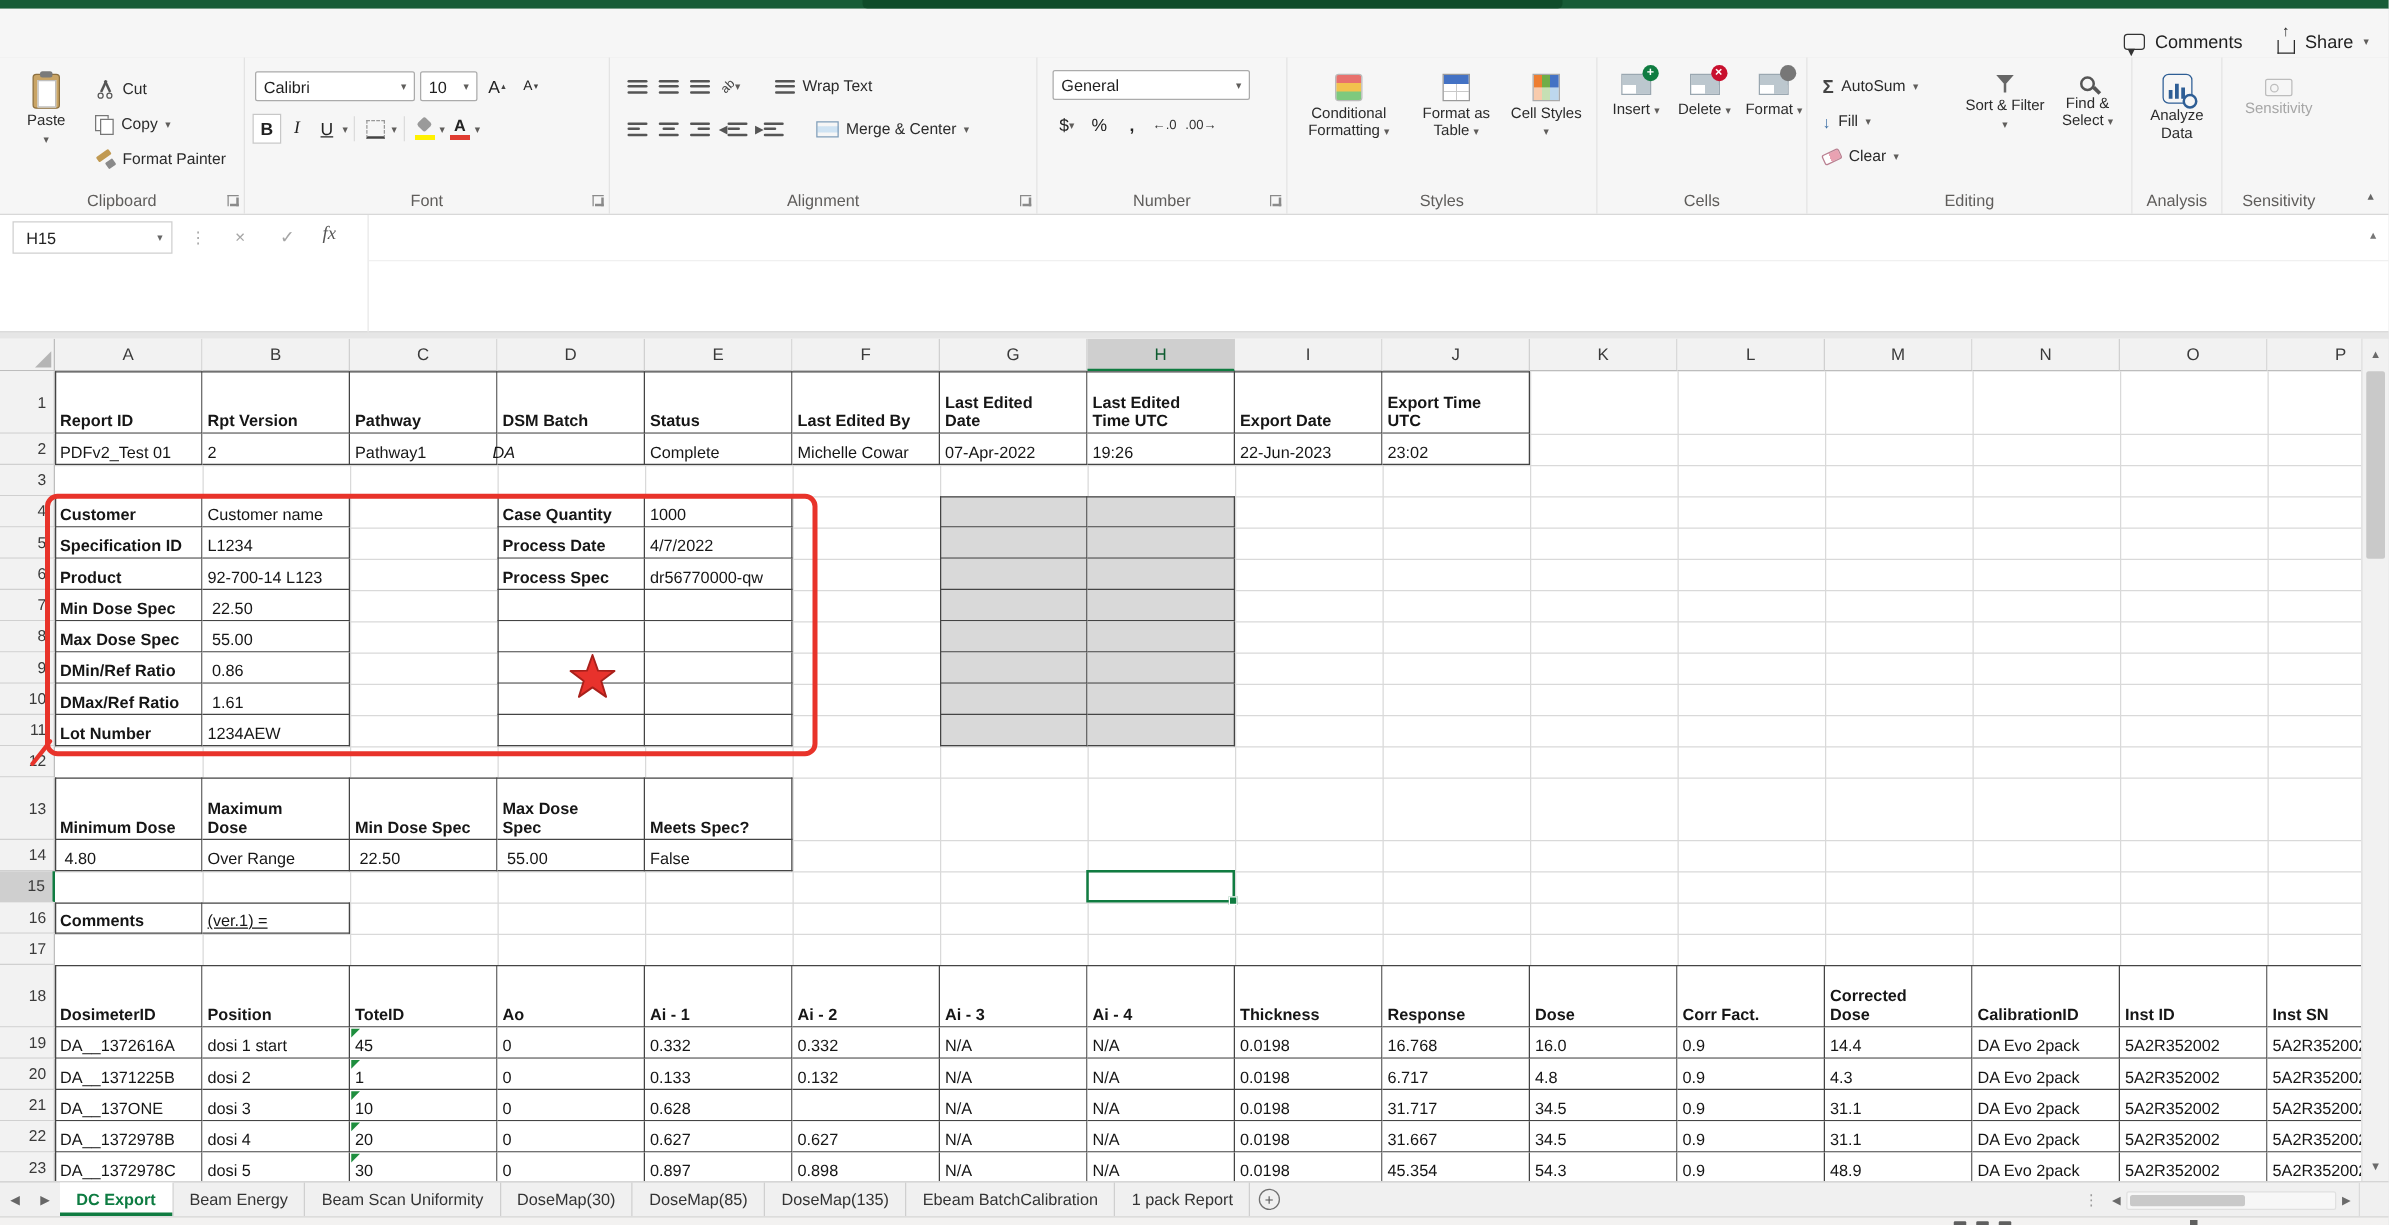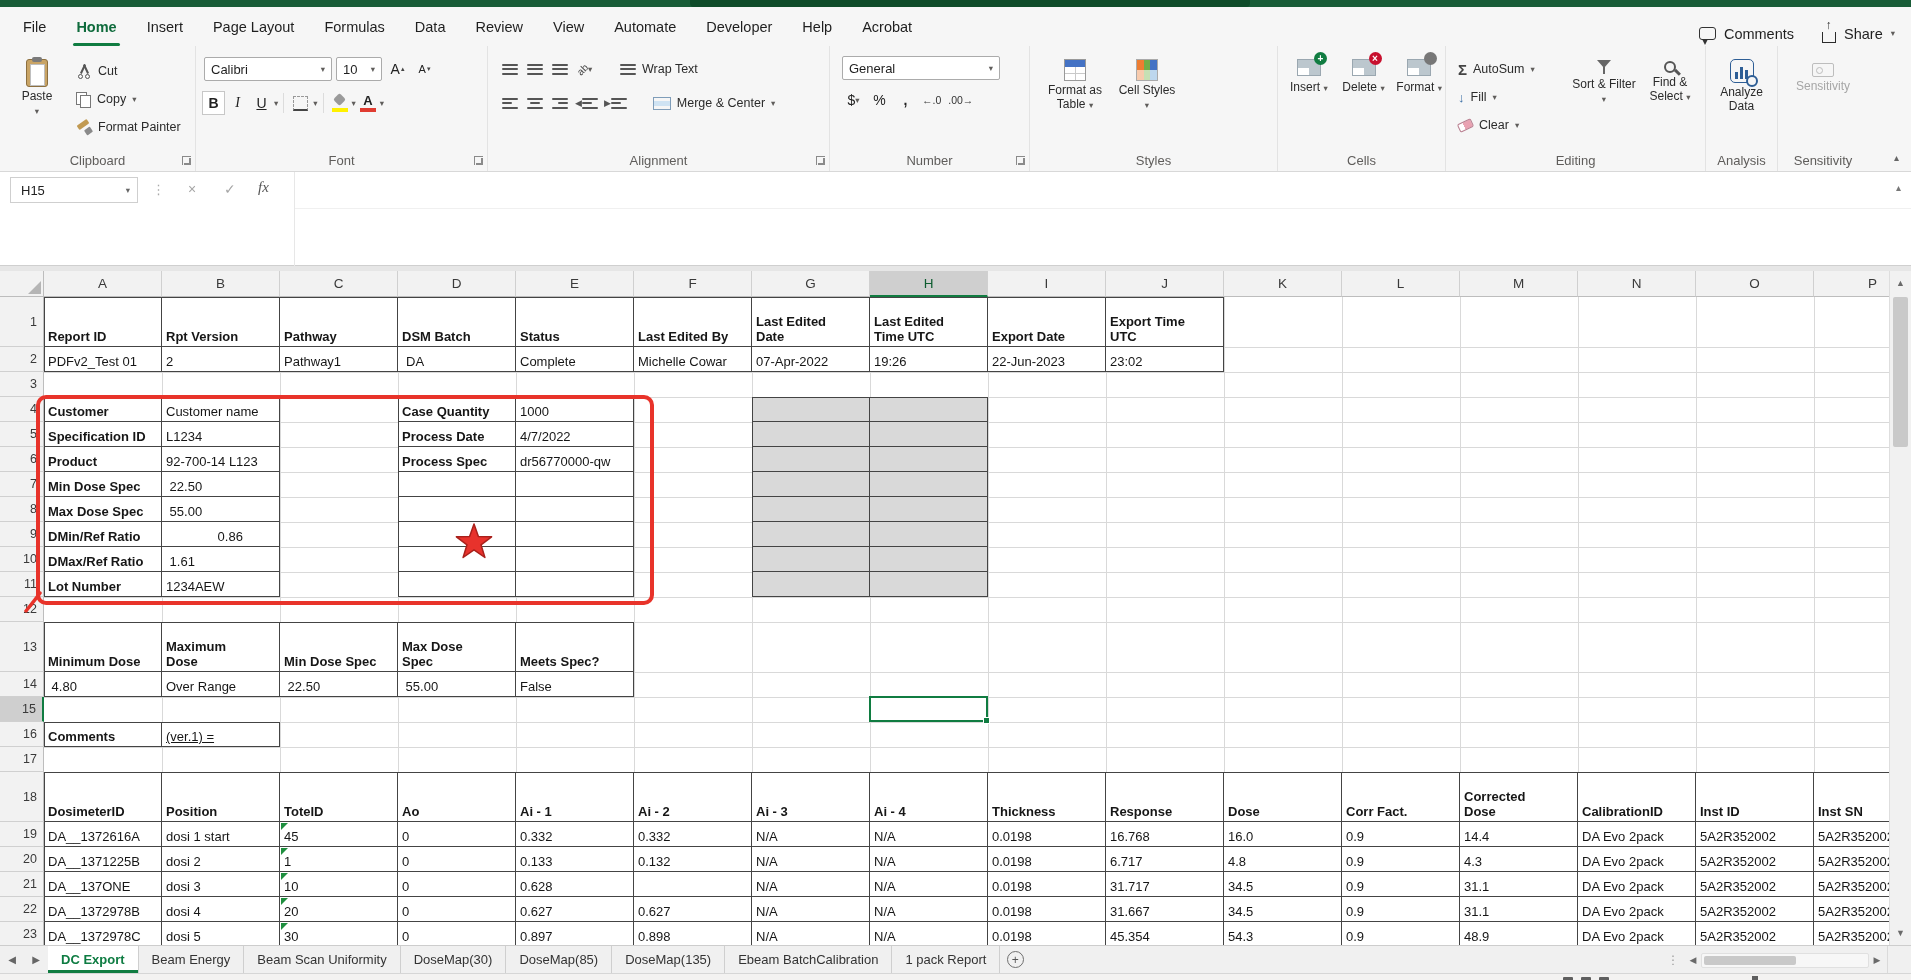--- a/index.html
+++ b/index.html
@@ -185,34 +185,20 @@
 </head>
 <body>
 
 <div id="app">
 
   <div id="title-strip">
     <div id="title-search"></div>
   </div>
 
   <div id="tab-row">
-    <div id="ribbon-tab-list">
-        <div class="rtab">File</div>
-        <div class="rtab rtab-active">Home</div>
-        <div class="rtab">Insert</div>
-        <div class="rtab">Page Layout</div>
-        <div class="rtab">Formulas</div>
-        <div class="rtab">Data</div>
-        <div class="rtab">Review</div>
-        <div class="rtab">View</div>
-        <div class="rtab">Automate</div>
-        <div class="rtab">Developer</div>
-        <div class="rtab">Help</div>
-        <div class="rtab">Acrobat</div>
-      </div>
     <div id="tabrow-right">
       <div class="trbtn">
         <span class="ic-comment"></span>
         <span>Comments</span>
       </div>
       <div class="trbtn">
         <span class="ic-share">
             <span class="sh-arrow">↑</span>
           </span>
         <span>Share</span>
@@ -393,20 +379,24 @@
         <div class="tg">%</div>
         <div class="tg" style="font-weight:700">,</div>
         <div class="tg dec">←.0</div>
         <div class="tg dec">.00→</div>
       </div>
       <span class="dl"></span>
       <div class="grp-label">Number</div>
     </div>
 
     <div class="grp" id="grp-styles">
+      <div class="bigbtn" style="width:86px">
+        <span class="ic-cf"></span>
+        <span class="lbl"><span>Conditional Formatting</span> <span class="chev">▾</span></span>
+      </div>
       <div class="bigbtn" style="width:78px">
         <span class="ic-ft"></span>
         <span class="lbl"><span>Format as Table</span> <span class="chev">▾</span></span>
       </div>
       <div class="bigbtn" style="width:58px">
         <span class="ic-cs"></span>
         <span class="lbl"><span>Cell Styles</span> <span class="chev">▾</span></span>
       </div>
       <div class="grp-label">Styles</div>
     </div>
@@ -773,21 +763,21 @@
       <div class="cell cell-bold cell-wrap" style="left: 752px; top: 26px; width: 118px; height: 50px;">Last Edited
 Date</div>
       <div class="cell cell-bold cell-wrap" style="left: 870px; top: 26px; width: 118px; height: 50px;">Last Edited
 Time UTC</div>
       <div class="cell cell-bold" style="left: 988px; top: 26px; width: 118px; height: 50px;">Export Date</div>
       <div class="cell cell-bold cell-wrap" style="left: 1106px; top: 26px; width: 118px; height: 50px;">Export Time
 UTC</div>
       <div class="cell" style="left: 44px; top: 76px; width: 118px; height: 25px;">PDFv2_Test 01</div>
       <div class="cell" style="left: 162px; top: 76px; width: 118px; height: 25px;">2</div>
       <div class="cell" style="left: 280px; top: 76px; width: 118px; height: 25px;">Pathway1</div>
-      <div class="cell" style="left: 402px; top: 76px; width: 118px; height: 25px;">DA</div>
+      <div class="cell" style="left: 390px; top: 76px; width: 118px; height: 25px; font-style: italic;">DA</div>
       <div class="cell" style="left: 516px; top: 76px; width: 118px; height: 25px;">Complete</div>
       <div class="cell" style="left: 634px; top: 76px; width: 118px; height: 25px;">Michelle Cowar</div>
       <div class="cell" style="left: 752px; top: 76px; width: 118px; height: 25px;">07-Apr-2022</div>
       <div class="cell" style="left: 870px; top: 76px; width: 118px; height: 25px;">19:26</div>
       <div class="cell" style="left: 988px; top: 76px; width: 118px; height: 25px;">22-Jun-2023</div>
       <div class="cell" style="left: 1106px; top: 76px; width: 118px; height: 25px;">23:02</div>
       <div class="cell cell-bold" style="left: 44px; top: 126px; width: 118px; height: 25px;">Customer</div>
       <div class="cell" style="left: 162px; top: 126px; width: 118px; height: 25px;">Customer name</div>
       <div class="cell cell-bold" style="left: 398px; top: 126px; width: 118px; height: 25px;">Case Quantity</div>
       <div class="cell" style="left: 516px; top: 126px; width: 118px; height: 25px;">1000</div>
@@ -797,21 +787,21 @@
       <div class="cell" style="left: 516px; top: 151px; width: 118px; height: 25px;">4/7/2022</div>
       <div class="cell cell-bold" style="left: 44px; top: 176px; width: 118px; height: 25px;">Product</div>
       <div class="cell" style="left: 162px; top: 176px; width: 118px; height: 25px;">92-700-14 L123</div>
       <div class="cell cell-bold" style="left: 398px; top: 176px; width: 118px; height: 25px;">Process Spec</div>
       <div class="cell" style="left: 516px; top: 176px; width: 118px; height: 25px;">dr56770000-qw</div>
       <div class="cell cell-bold" style="left: 44px; top: 201px; width: 118px; height: 25px;">Min Dose Spec</div>
       <div class="cell" style="left: 162px; top: 201px; width: 118px; height: 25px;"> 22.50</div>
       <div class="cell cell-bold" style="left: 44px; top: 226px; width: 118px; height: 25px;">Max Dose Spec</div>
       <div class="cell" style="left: 162px; top: 226px; width: 118px; height: 25px;"> 55.00</div>
       <div class="cell cell-bold" style="left: 44px; top: 251px; width: 118px; height: 25px;">DMin/Ref Ratio</div>
-      <div class="cell" style="left: 162px; top: 251px; width: 118px; height: 25px; margin-left: 48px;"> 0.86</div>
+      <div class="cell" style="left: 162px; top: 251px; width: 118px; height: 25px;"> 0.86</div>
       <div class="cell cell-bold" style="left: 44px; top: 276px; width: 118px; height: 25px;">DMax/Ref Ratio</div>
       <div class="cell" style="left: 162px; top: 276px; width: 118px; height: 25px;"> 1.61</div>
       <div class="cell cell-bold" style="left: 44px; top: 301px; width: 118px; height: 25px;">Lot Number</div>
       <div class="cell" style="left: 162px; top: 301px; width: 118px; height: 25px;">1234AEW</div>
       <div class="cell cell-bold" style="left: 44px; top: 351px; width: 118px; height: 50px;">Minimum Dose</div>
       <div class="cell cell-bold cell-wrap" style="left: 162px; top: 351px; width: 118px; height: 50px;">Maximum
 Dose</div>
       <div class="cell cell-bold" style="left: 280px; top: 351px; width: 118px; height: 50px;">Min Dose Spec</div>
       <div class="cell cell-bold cell-wrap" style="left: 398px; top: 351px; width: 118px; height: 50px;">Max Dose
 Spec</div>

